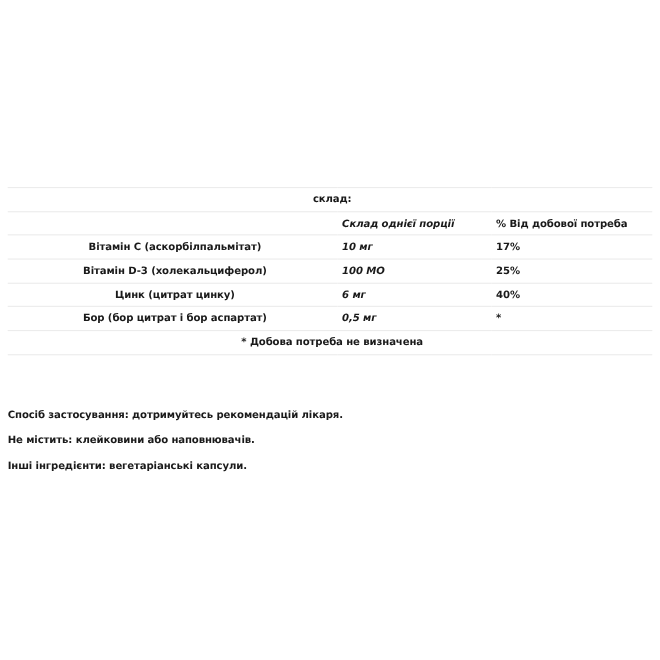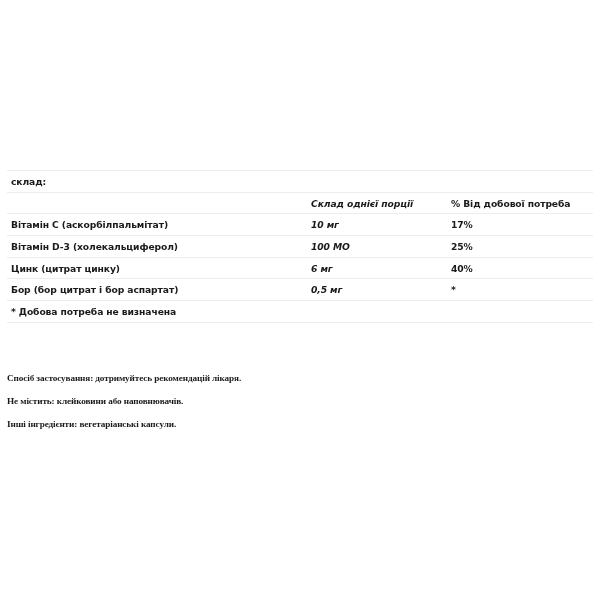--- a/index.html
+++ b/index.html
@@ -12,27 +12,27 @@
       position: absolute; left: 7px; top: 170px; width: 586px;
       border-collapse: collapse;
       font-size: 9.2px; font-weight: bold; letter-spacing: -0.1px;
     }
     table.comp td {
       height: 20.7px; padding: 0 0 0 4px;
       border-top: 1px solid #ececec;
       vertical-align: middle; white-space: nowrap;
     }
     table.comp tr:last-child td { border-bottom: 1px solid #ececec; }
-    td.c1 { width: 296px; }
+    td.c1 { width: 296px; text-align: center; }
     td.c2 { width: 136px; font-style: italic; }
     .notes {
       position: absolute; left: 7px; top: 370px;
       font-size: 9.2px; font-weight: bold; letter-spacing: -0.1px;
     }
-    .notes p { margin: 0; height: 23px; line-height: 16px; font-family: Liberation Serif, serif; }
+    .notes p { margin: 0; height: 23px; line-height: 16px; }
   </style>
 </head>
 <body>
 
 <table class="comp">
   <tbody>
     <tr>
       <td class="c1" colspan="3">склад:</td>
     </tr>
     <tr>

